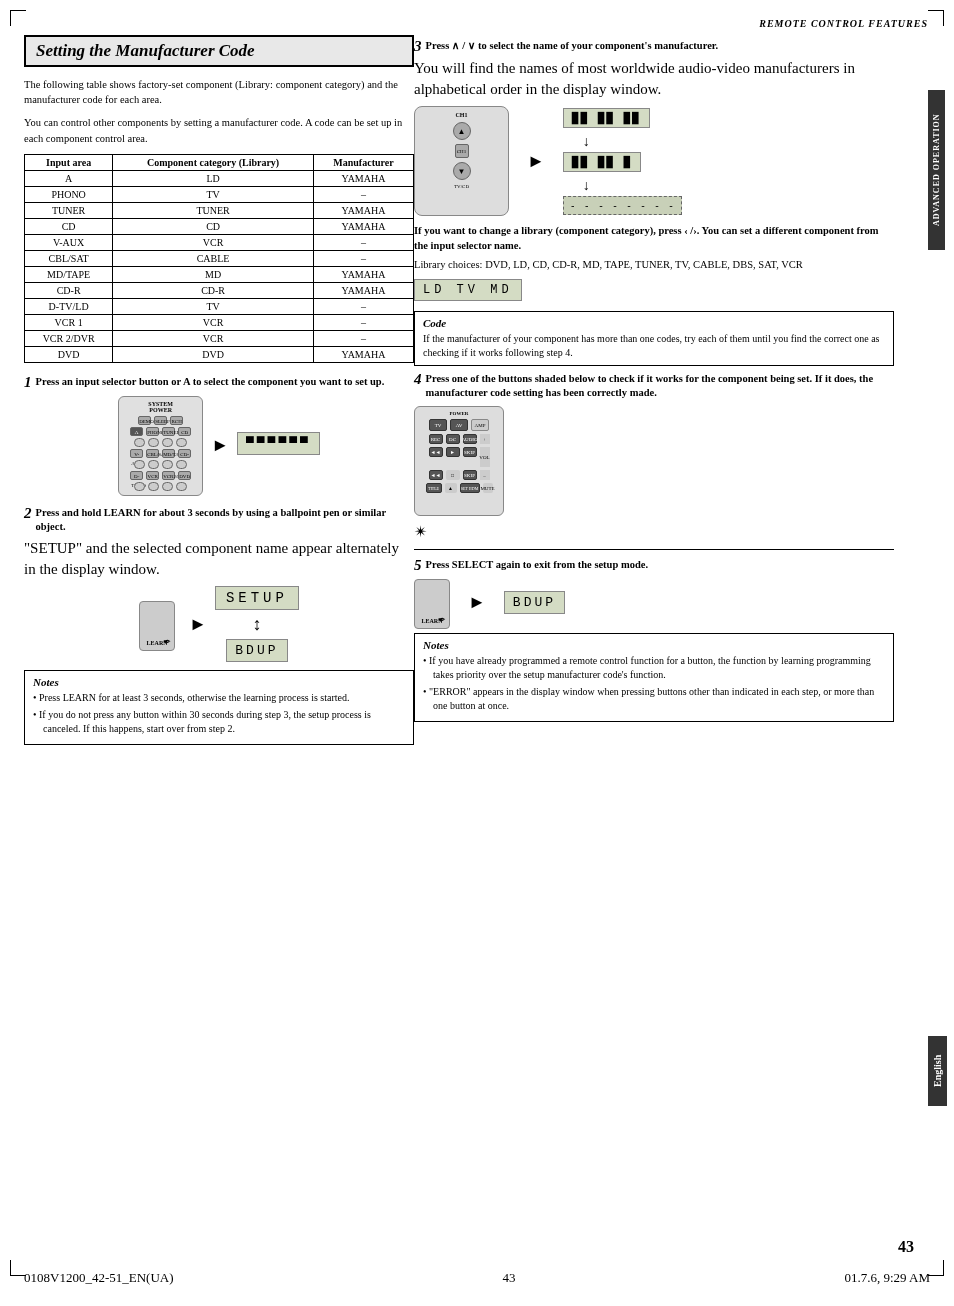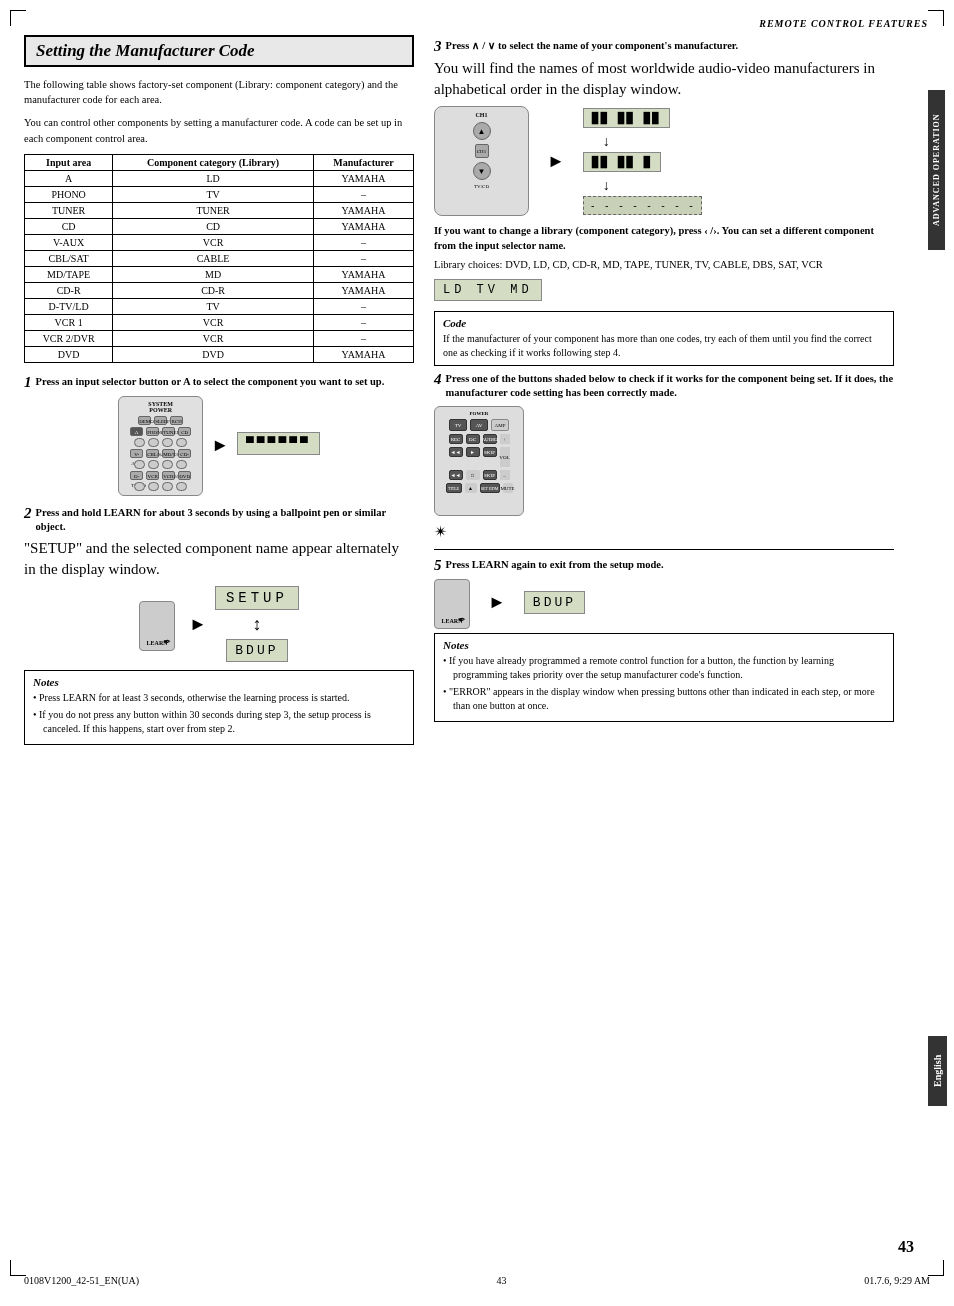--- a/index.html
+++ b/index.html
@@ -40,21 +40,20 @@
       font-size: 10px;
       font-weight: bold;
       margin-bottom: 6px;
       padding-right: 2px;
       letter-spacing: 1px;
     }
 
     
     .two-col {
       display: flex;
-      gap: 20px;
       justify-content: center;
     }
     .left-col {
       width: 390px;
       flex-shrink: 0;
     }
     .right-col {
       flex: 1;
     }
 
@@ -237,21 +236,21 @@
     }
 
     .page-footer {
       position: absolute;
       bottom: 20px;
       left: 24px;
       right: 24px;
       display: flex;
       justify-content: space-between;
       align-items: center;
-      font-size: 10px;
+      font-size: 13px;
       margin-top: 28px;
     }
     .page-number {
       font-size: 16px;
       font-weight: bold;
     }
     .display-segment {
       font-family: 'Courier New', monospace;
       font-size: 13px;
       letter-spacing: 3px;
@@ -600,21 +599,21 @@
       </div>
 
       <div style="display:flex; align-items:flex-start; margin-top:6px; margin-bottom:6px;">
         <span class="tip-icon">✴</span>
       </div>
 
       <div class="divider-line"></div>
 
       <div class="step-header-right">
         <span class="step-num">5</span>
-        <span class="step-text">Press LEARN again to exit from the setup mode.</span>
+        <span class="step-text">Press SELECT again to exit from the setup mode.</span>
       </div>
 
       <div class="img-area" style="justify-content:flex-start; gap:10px;">
         <div style="display:flex; flex-direction:column; align-items:center;">
           <div style="width:36px; height:50px; background:#ccc; border:1px solid #888; border-radius:4px; display:flex; align-items:flex-end; justify-content:center; padding-bottom:4px;">
             <span style="font-size:6px; font-weight:bold;">LEARN</span>
           </div>
           <div style="font-size:10px; margin-top:-15px; margin-left:20px;">✒</div>
         </div>
         <span class="arrow-right">►</span>

